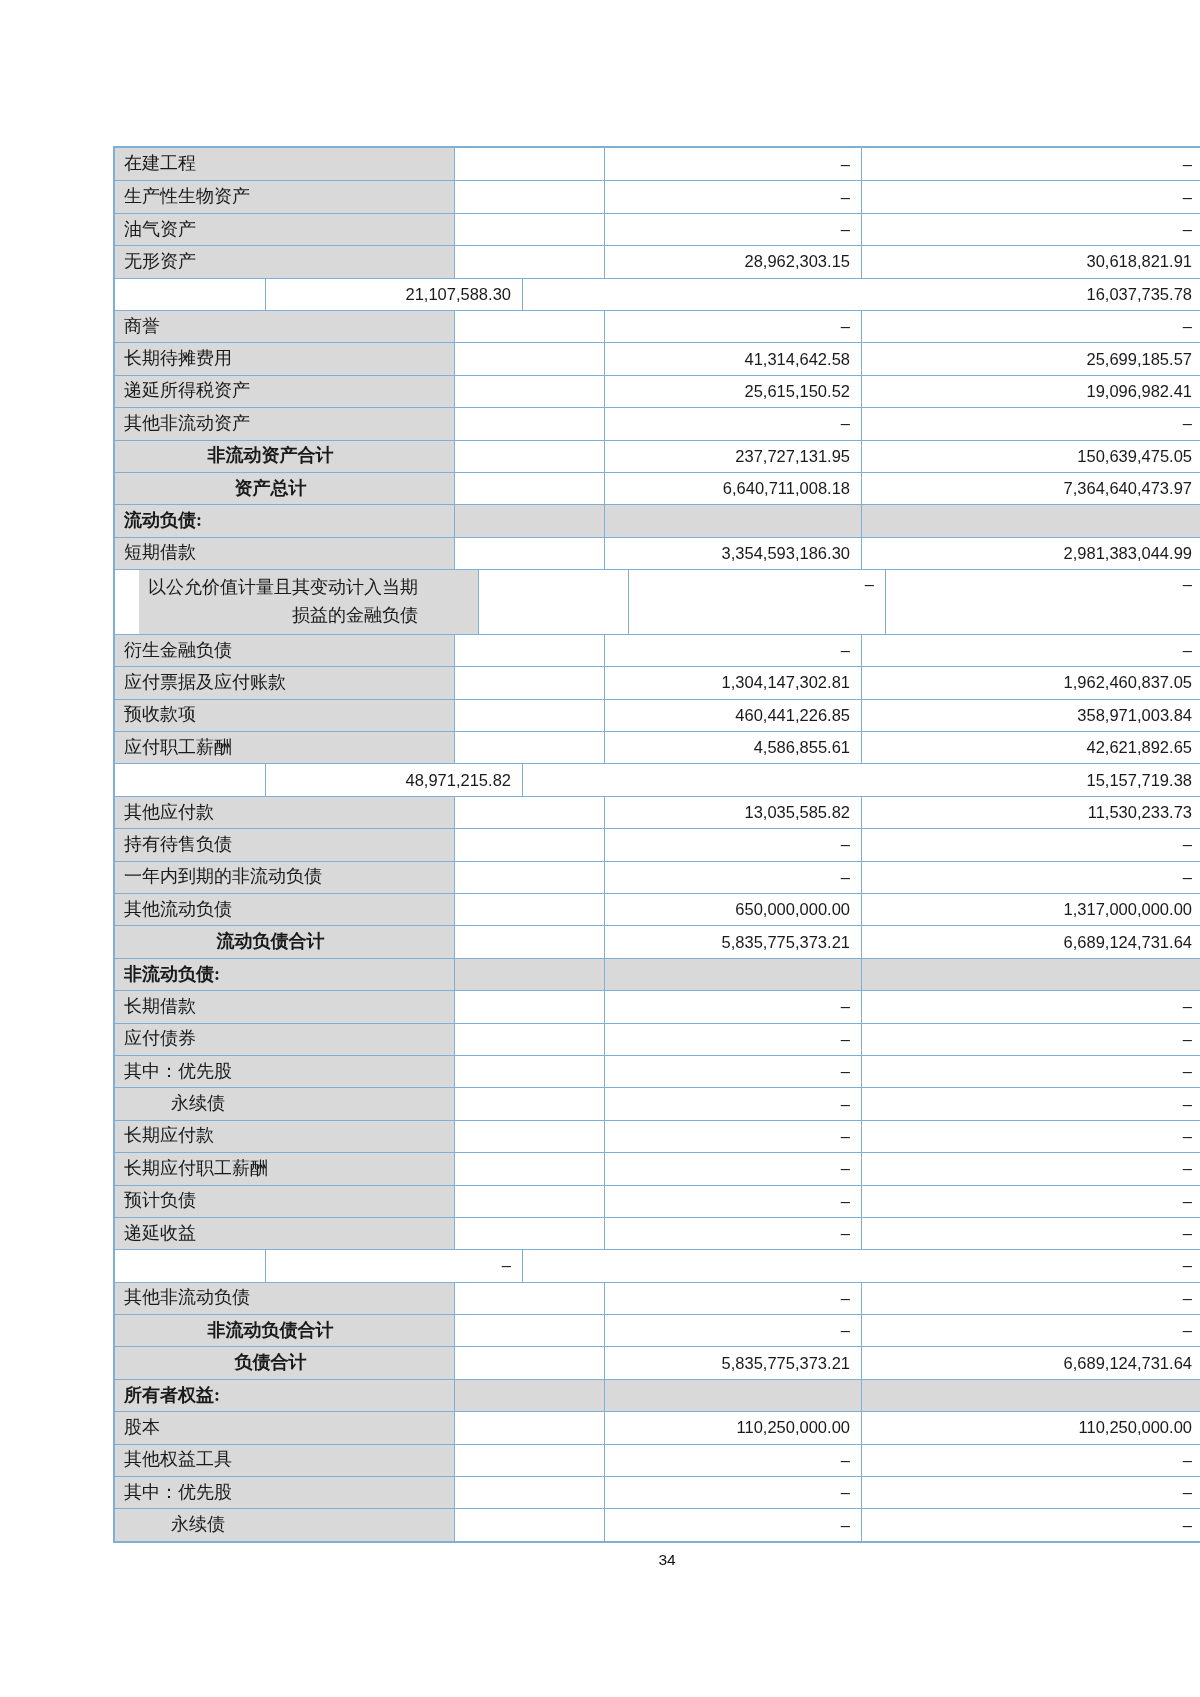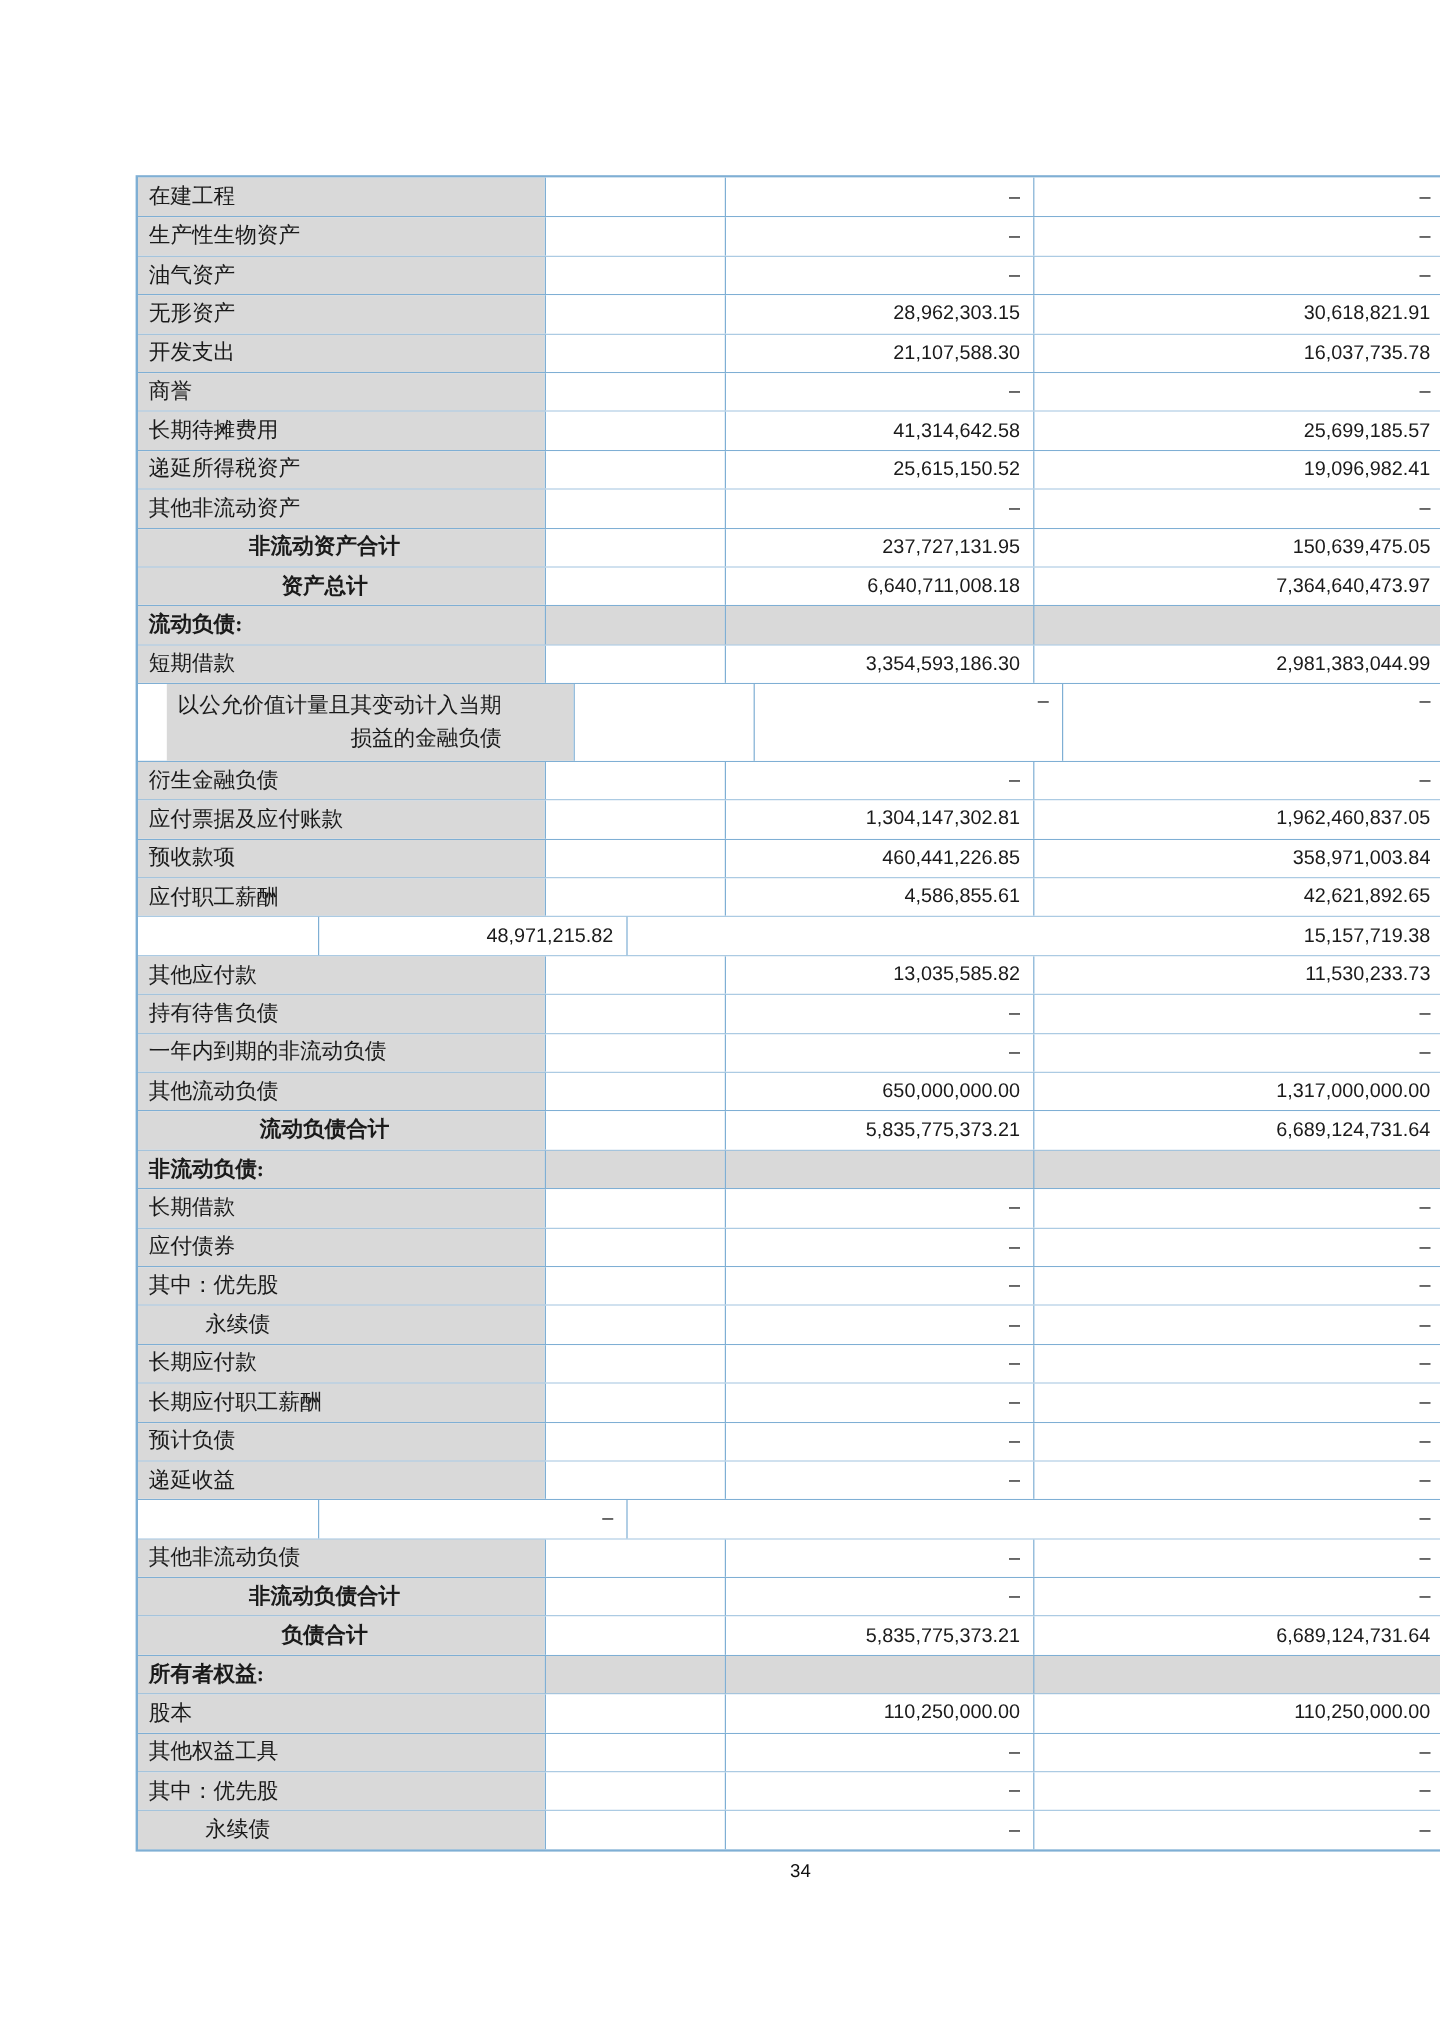--- a/index.html
+++ b/index.html
@@ -103,21 +103,20 @@
         <div class="cell value current">–</div>
         <div class="cell value prior">–</div>
       </div>
       <div class="row item">
         <div class="cell label">无形资产</div>
         <div class="cell note"></div>
         <div class="cell value current">28,962,303.15</div>
         <div class="cell value prior">30,618,821.91</div>
       </div>
       <div class="row item">
-        <div class="cell label">开发支出</div>
         <div class="cell note"></div>
         <div class="cell value current">21,107,588.30</div>
         <div class="cell value prior">16,037,735.78</div>
       </div>
       <div class="row item">
         <div class="cell label">商誉</div>
         <div class="cell note"></div>
         <div class="cell value current">–</div>
         <div class="cell value prior">–</div>
       </div>

